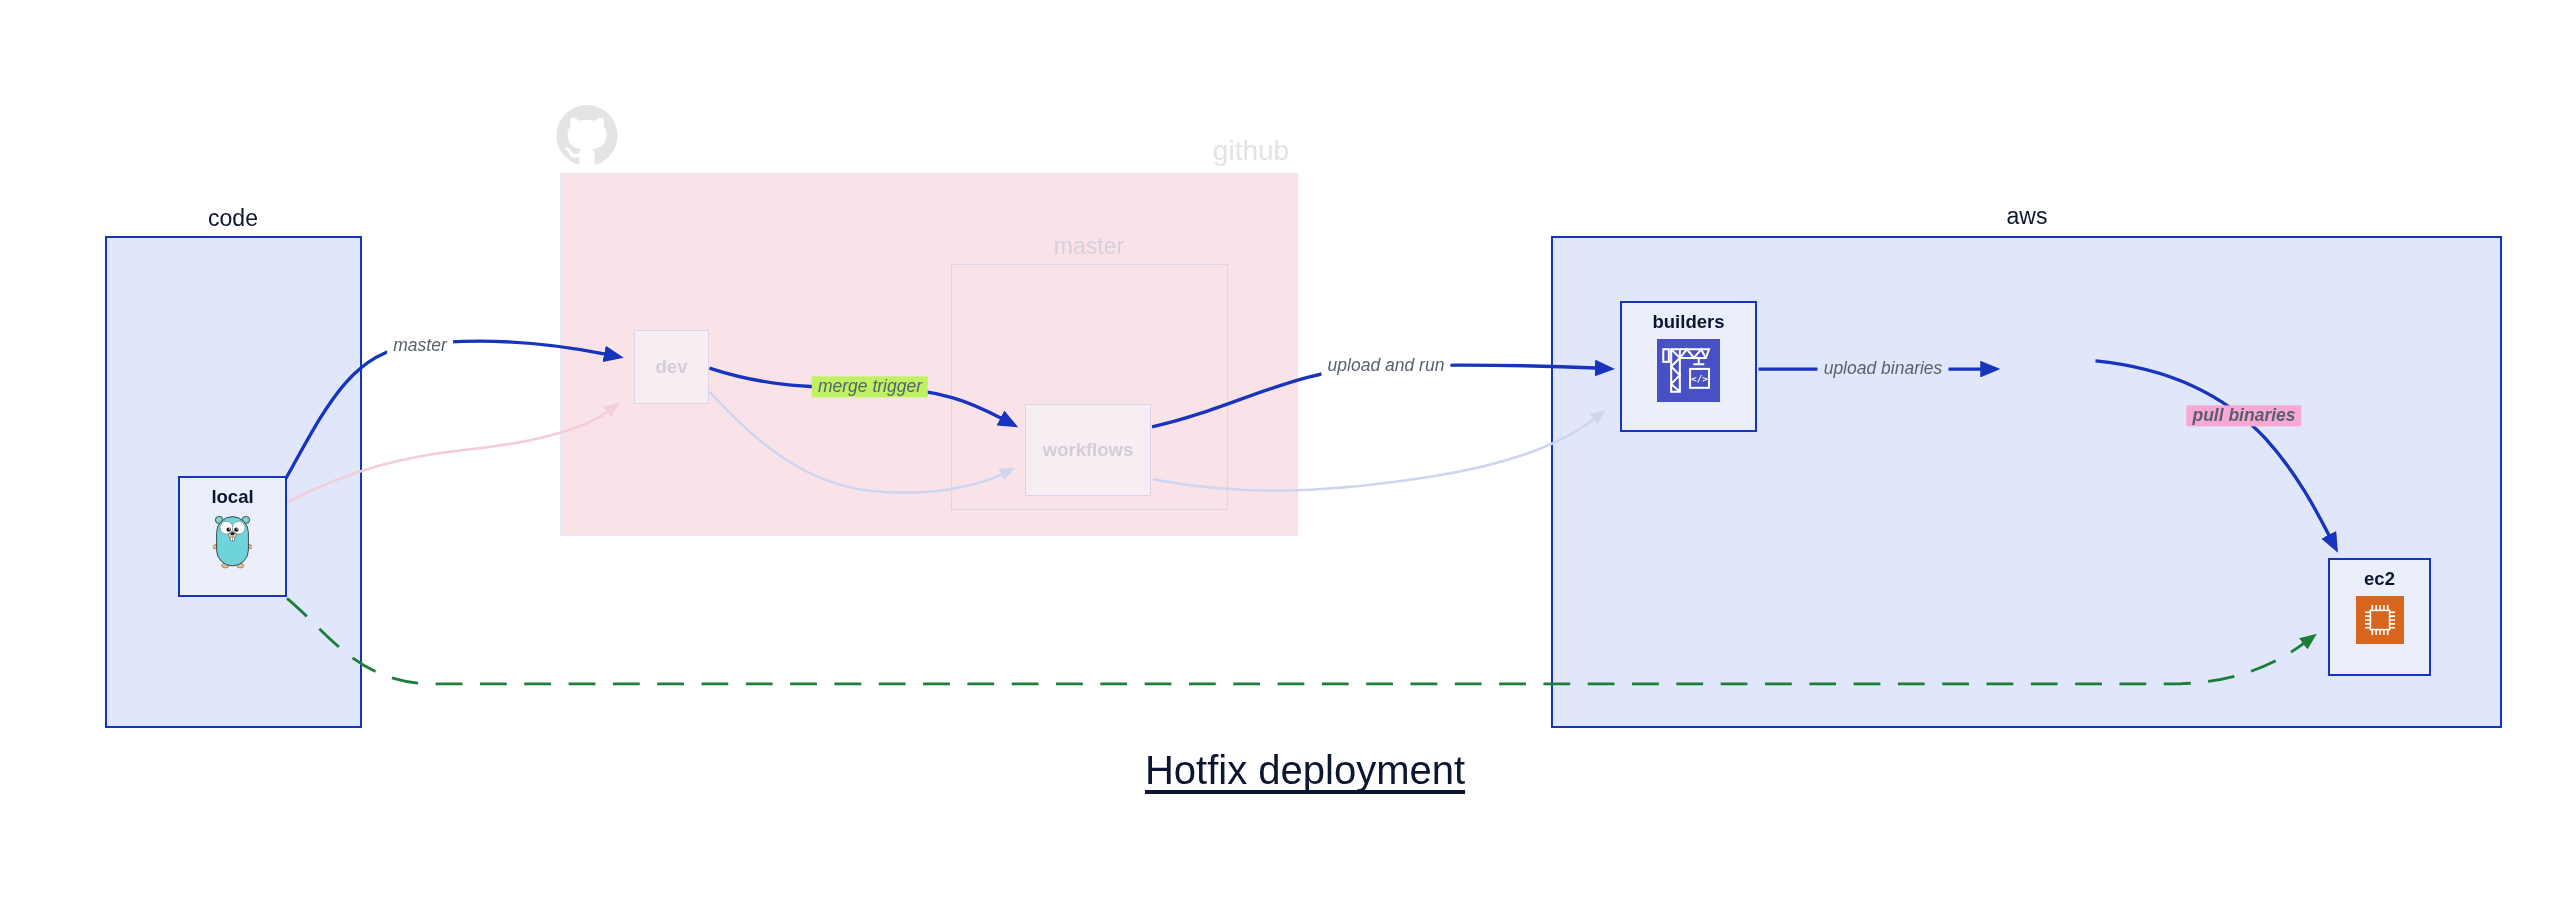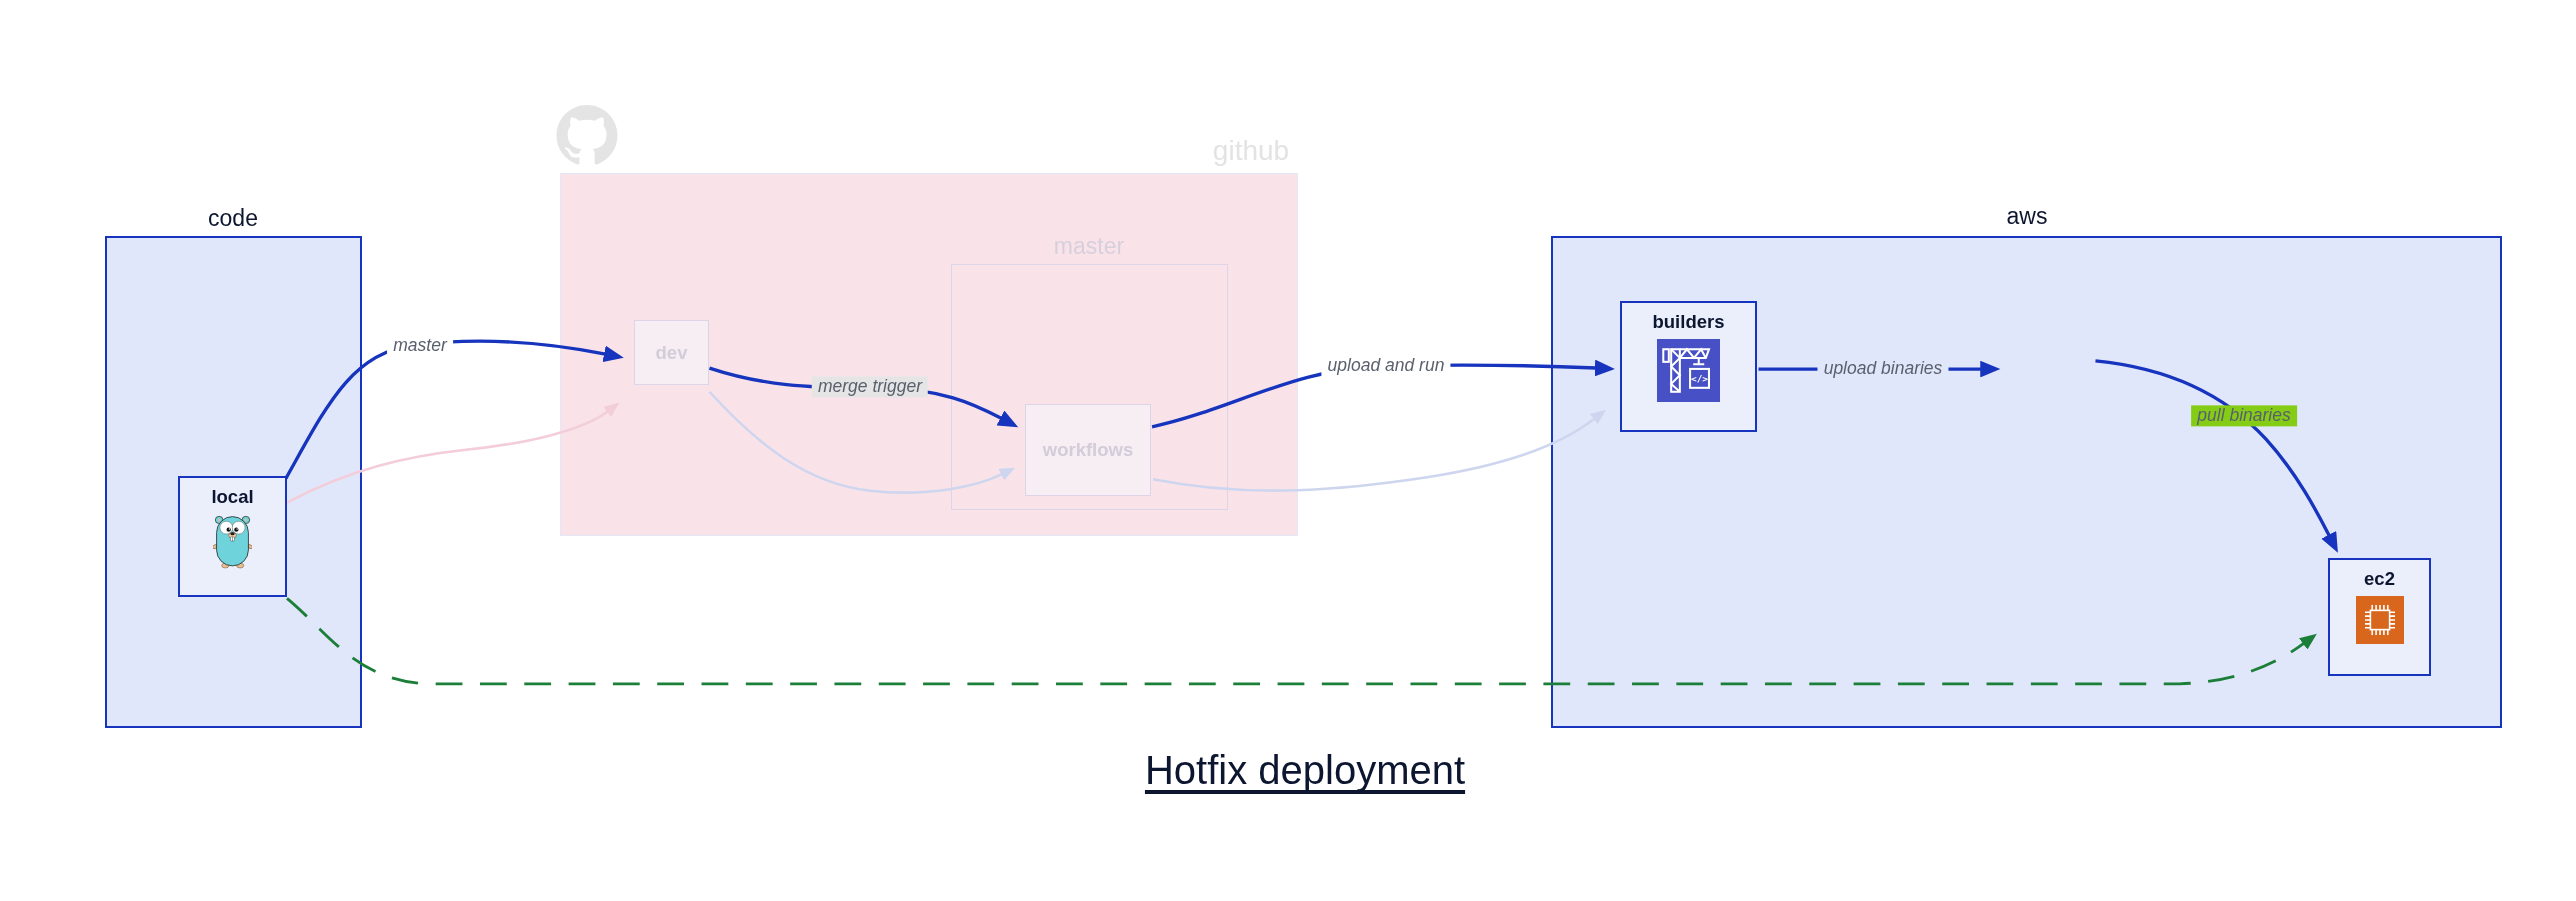--- a/index.html
+++ b/index.html
@@ -67,24 +67,24 @@
     <path d="M 555 928 C 630 795, 680 685, 800 670 C 950 651, 1080 668, 1175 687" fill="none" stroke="#1634bd" stroke-width="6.5" marker-end="url(#arr-blue)"></path>
     <path d="M 1377 714 C 1480 748, 1570 753, 1688 752 C 1830 751, 1898 788, 1944 812" fill="none" stroke="#1634bd" stroke-width="6.5" marker-end="url(#arr-blue)"></path>
     <path d="M 2236 828 C 2400 792, 2510 714, 2690 710 C 2880 706, 3010 710, 3098 714" fill="none" stroke="#1634bd" stroke-width="6.5" marker-end="url(#arr-blue)"></path>
     <path d="M 3413 716 H 3846" fill="none" stroke="#1634bd" stroke-width="6.5" marker-end="url(#arr-blue)"></path>
     <path d="M 4067 700 C 4230 716, 4330 778, 4398 852 C 4458 918, 4498 995, 4521 1040" fill="none" stroke="#1634bd" stroke-width="6.5" marker-end="url(#arr-blue)"></path>
 
     <path d="M 557 1161 C 640 1230, 690 1320, 830 1327 L 4230 1327 C 4340 1323, 4415 1290, 4472 1248" fill="none" stroke="#1b7f3a" stroke-width="5.5" stroke-dasharray="52 34" marker-end="url(#arr-green)"></path>
   </svg>
 
   <div class="edge-label" style="left:420px;top:346px;background:#ffffff;">master</div>
-  <div class="edge-label" style="left:870px;top:387px;background:#e5e5e5;font-style:italic;">merge trigger</div>
+  <div class="edge-label" style="left:870px;top:387px;background:#bef264;font-style:italic;">merge trigger</div>
   <div class="edge-label" style="left:1386px;top:366px;background:#ffffff;">upload and run</div>
   <div class="edge-label" style="left:1883px;top:369px;background:#e1e7fa;">upload binaries</div>
-  <div class="edge-label" style="left:2244px;top:416px;background:#84cc16;">pull binaries</div>
+  <div class="edge-label" style="left:2244px;top:416px;background:#f9a8d4;font-weight:bold;">pull binaries</div>
 
   <div class="node" style="left:178px;top:476px;width:109px;height:121px;">
     <div class="nlabel">local</div>
     <div class="icon-wrap">
       <svg width="39" height="55" viewBox="0 0 76 106">
         <ellipse cx="12" cy="11" rx="7.5" ry="7" fill="#6fd3dc" stroke="#2a2a2a" stroke-width="1.4"></ellipse>
         <ellipse cx="64" cy="11" rx="7.5" ry="7" fill="#6fd3dc" stroke="#2a2a2a" stroke-width="1.4"></ellipse>
         <circle cx="12" cy="11" r="2.4" fill="#e9bd8e"></circle>
         <circle cx="64" cy="11" r="2.4" fill="#e9bd8e"></circle>
         <ellipse cx="3.8" cy="63" rx="5" ry="3.4" fill="#e9bd8e" stroke="#6b4f35" stroke-width="1" transform="rotate(-30 3.8 63)"></ellipse>
@@ -99,21 +99,21 @@
         <circle cx="45.5" cy="30" r="4.2" fill="#111"></circle>
           <circle cx="47" cy="28.6" r="1.3" fill="#fff"></circle>
         <ellipse cx="38" cy="41" rx="7.5" ry="5.5" fill="#f6d1a4" stroke="#333" stroke-width="0.9"></ellipse>
         <ellipse cx="38" cy="38" rx="4.2" ry="3" fill="#271c17"></ellipse>
         <rect x="34" y="44" width="8" height="8" rx="1.5" fill="#fff" stroke="#333" stroke-width="0.9"></rect>
         <line x1="38" y1="44" x2="38" y2="52" stroke="#333" stroke-width="0.9"></line>
       </svg>
     </div>
   </div>
 
-  <div class="node faded centered" style="left:634px;top:320px;width:75px;height:65px;">
+  <div class="node faded centered" style="left:634px;top:330px;width:75px;height:74px;">
     <div class="nlabel">dev</div>
   </div>
 
   <div class="node" style="left:1620px;top:301px;width:137px;height:131px;">
     <div class="nlabel">builders</div>
     <div class="icon-wrap">
       <svg width="63" height="63" viewBox="0 0 80 80">
         <rect x="0" y="0" width="80" height="80" fill="#4750c5"></rect>
         <g stroke="#fff" stroke-width="2.6" fill="none">
           <rect x="8" y="13" width="7" height="16"></rect>

